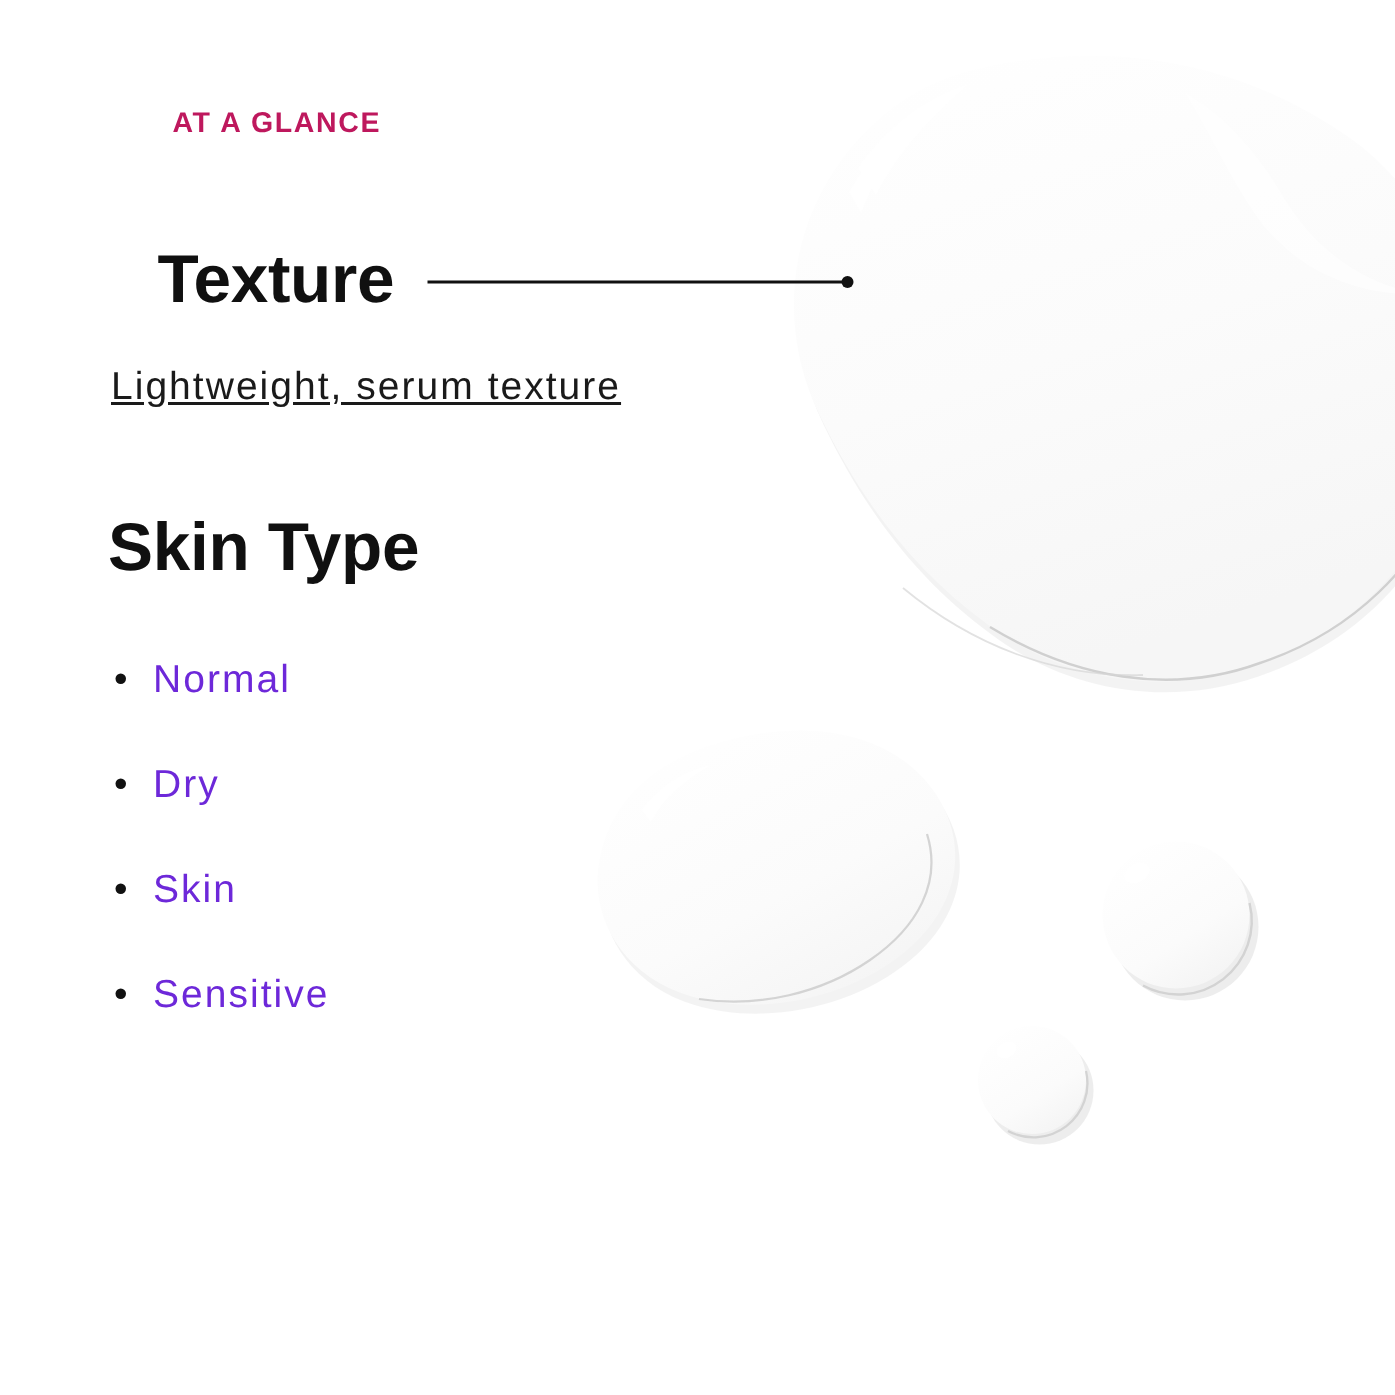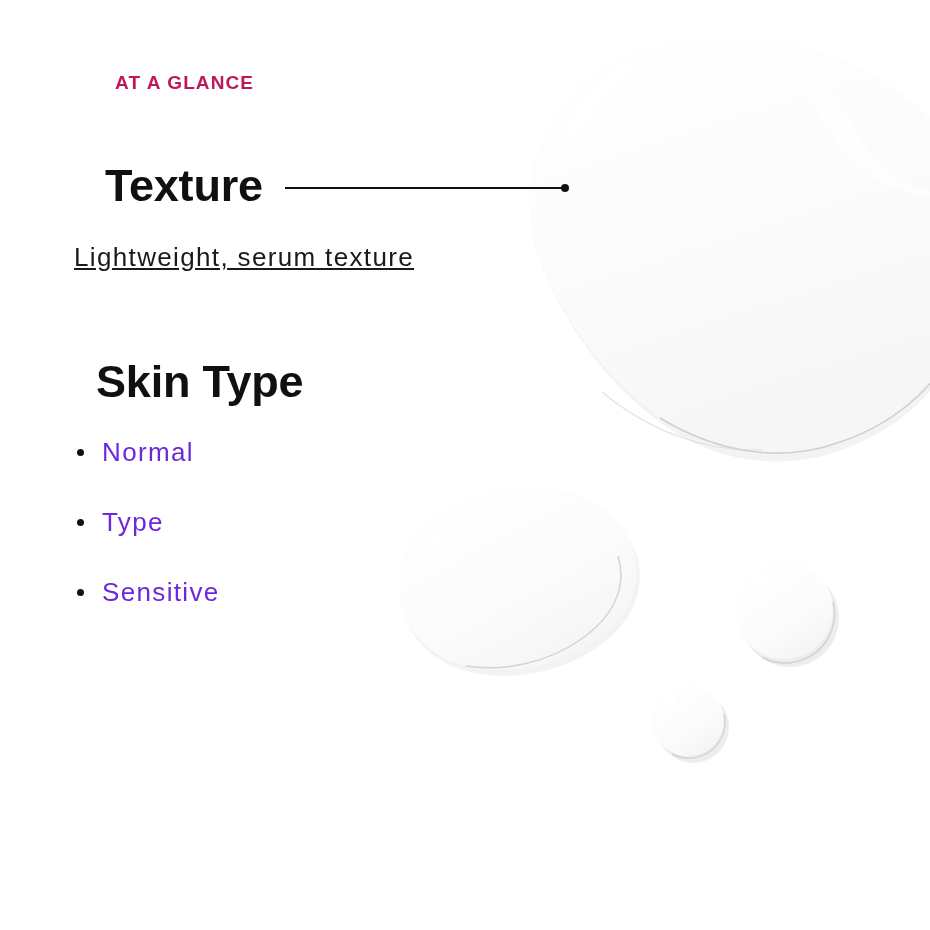--- a/index.html
+++ b/index.html
@@ -45,21 +45,21 @@
     position: absolute;
     left: 72px;
     font-size: 45px;
     font-weight: bold;
     color: #101010;
     letter-spacing: -0.2px;
     line-height: 1;
     white-space: nowrap;
   }
   #texture-heading { top: 163px; margin-left: 33px; }
-  #skintype-heading { top: 359px; margin-left: 24px; }
+  #skintype-heading { top: 342px; }
 
   .subtitle {
     position: absolute;
     left: 74px;
     top: 244px;
     font-size: 26px;
     font-weight: 300;
     color: #1a1a1a;
     letter-spacing: 1.35px;
     line-height: 1;
@@ -229,20 +229,23 @@
 
   <div class="subtitle">Lightweight, serum texture</div>
 
   <div class="section-heading" id="skintype-heading">Skin Type</div>
 
   <ul id="skin-type-list">
     <li>
       <span>Normal</span>
     </li>
     <li>
-      <span>Type</span>
+      <span>Dry</span>
+    </li>
+    <li>
+      <span>Skin</span>
     </li>
     <li>
       <span>Sensitive</span>
     </li>
   </ul>
 
 </div>
 
 </body></html>

